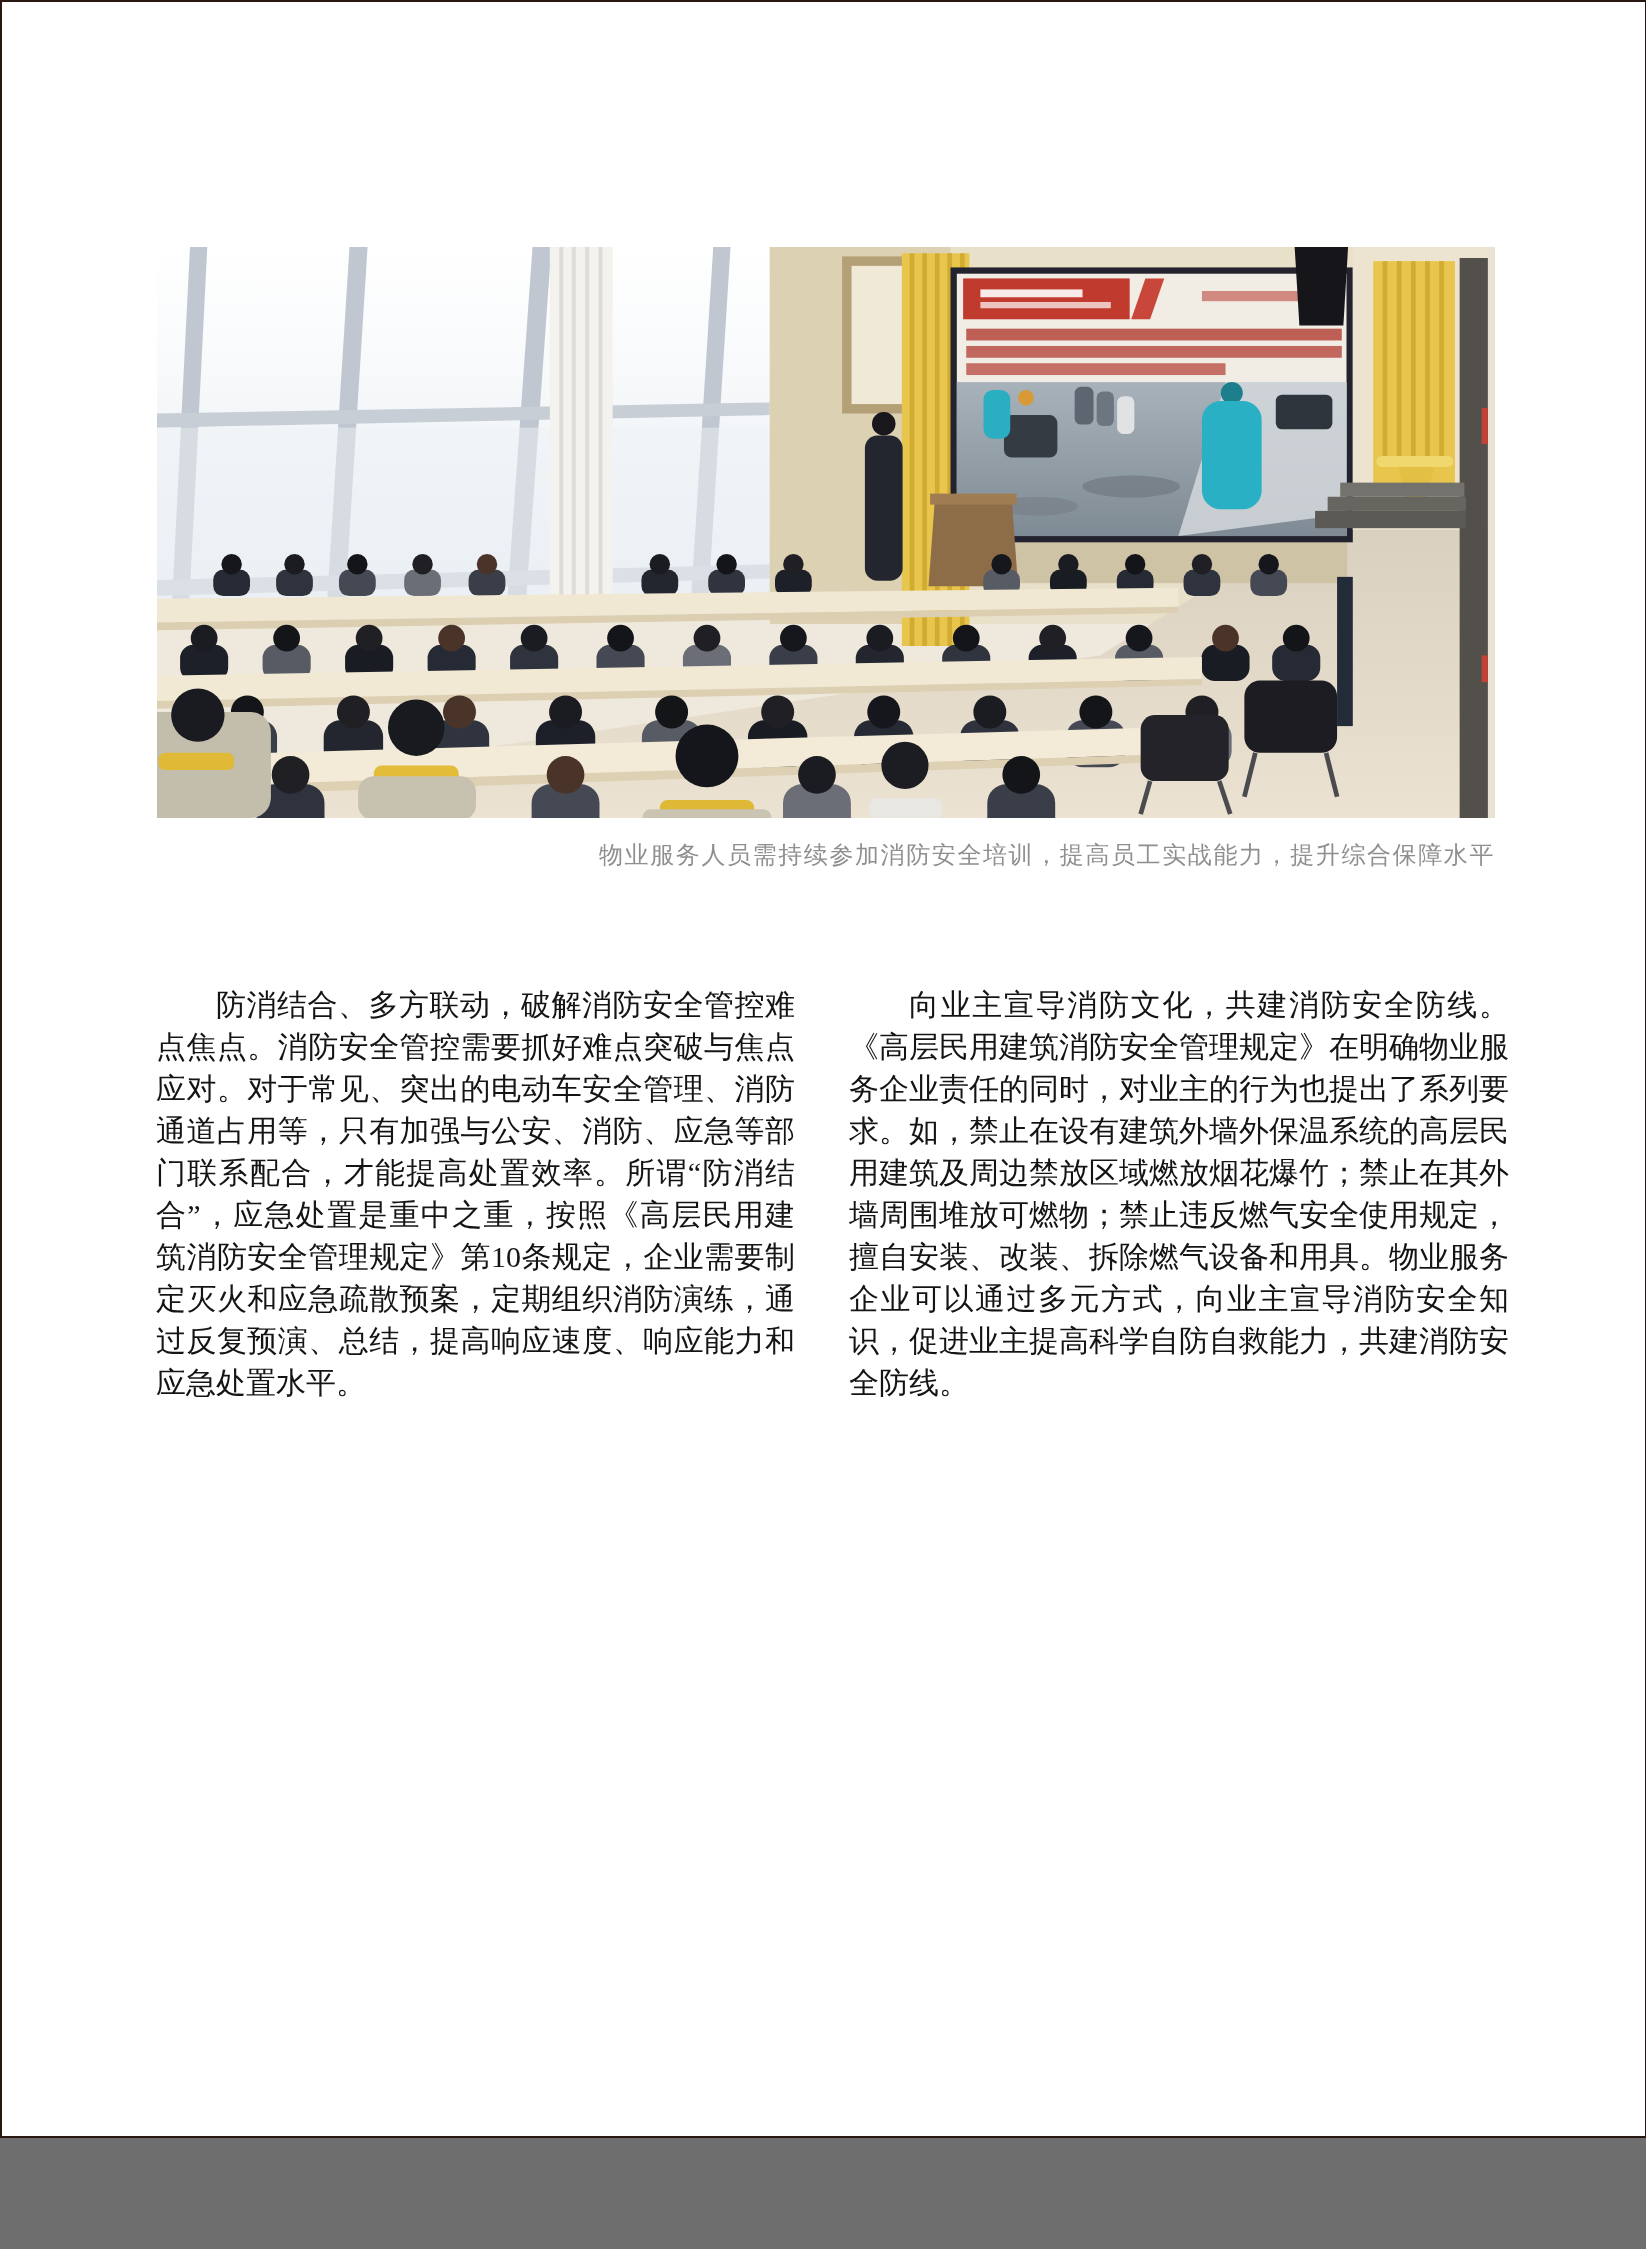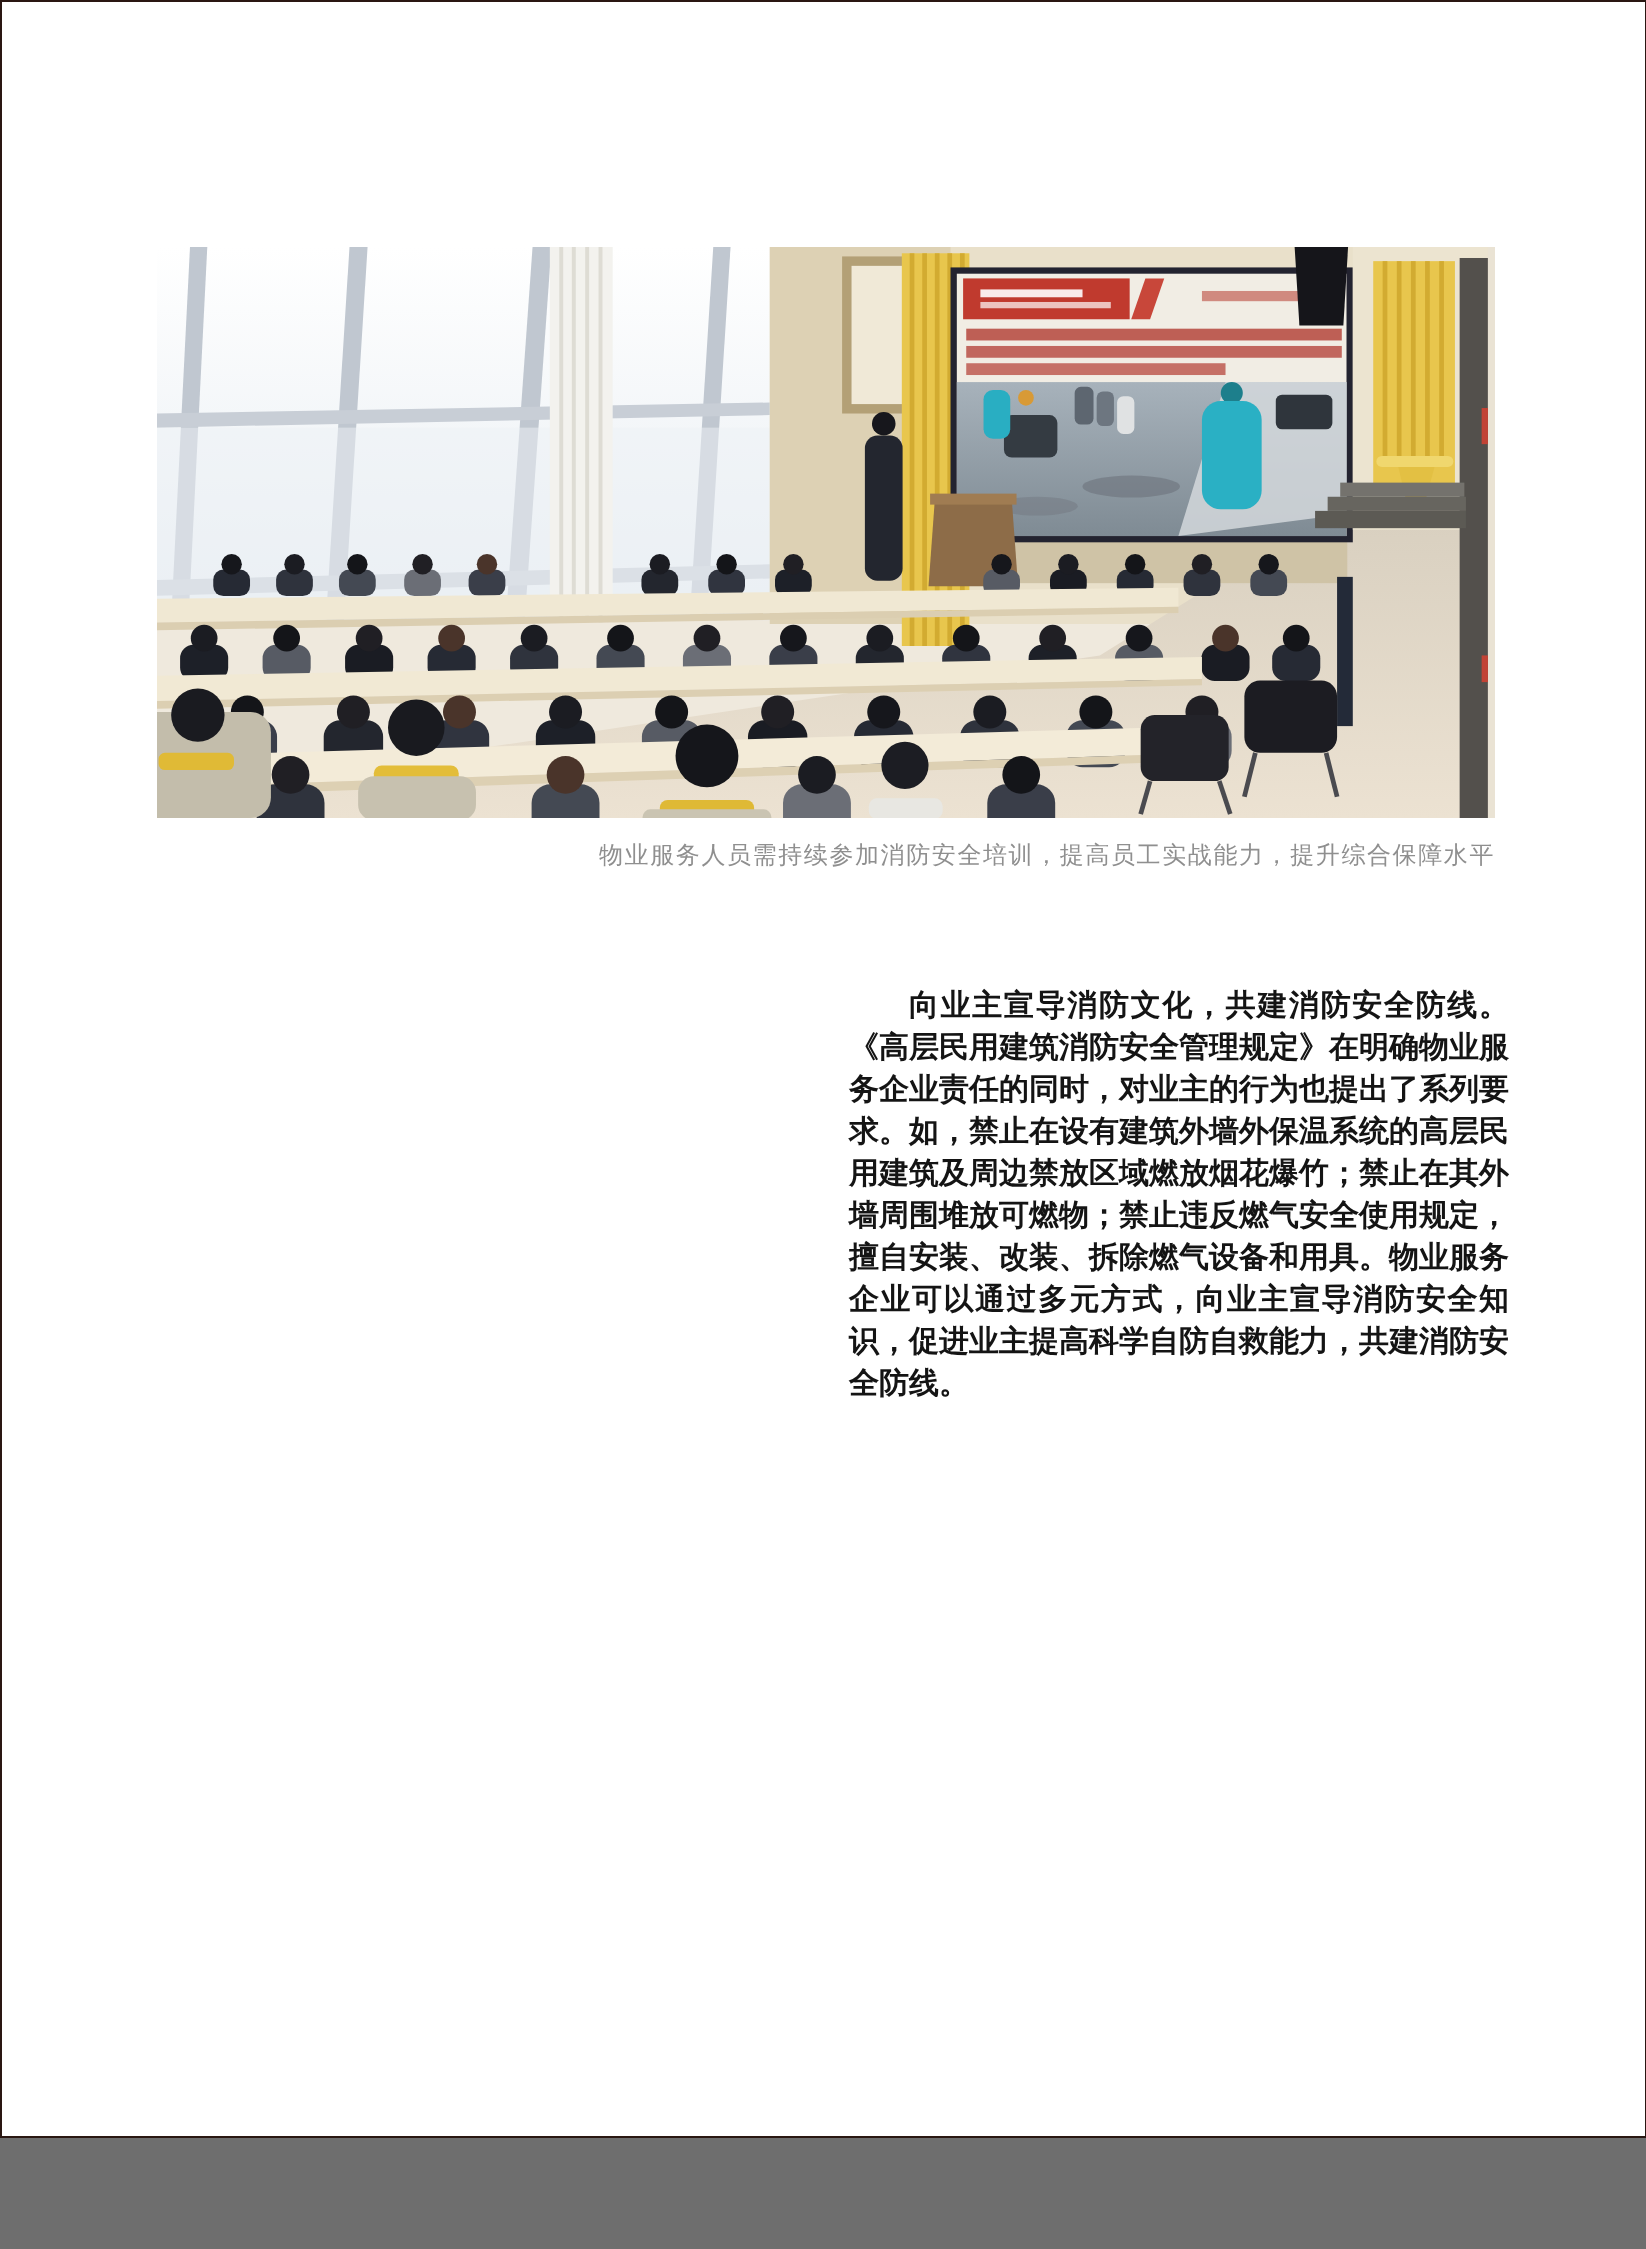--- a/index.html
+++ b/index.html
@@ -13,21 +13,21 @@
   .caption{
     position:absolute;left:155px;top:837px;width:1338px;text-align:right;
     font-family:"Liberation Sans","DejaVu Sans",sans-serif;
     font-size:24px;color:#8f8f8f;letter-spacing:1.6px;
   }
   .col{position:absolute;top:982px;font-size:30px;line-height:42px;text-align:justify;color:#141414;}
   .col p{margin:0 0 42px 0;}
   .col p.indent{text-indent:2em;}
   .col-left{left:154px;width:639px;}
   .col-right{left:847px;width:660px;}
-  .col-right p.gap-after{margin-bottom:52px;font-weight:bold;}
+  .col-right p.gap-after{margin-bottom:52px;}
   .attribution{
     margin-top:7.9px;text-align:right;color:#2b2a28;letter-spacing:0.8px;
     font-family:"Liberation Sans","DejaVu Sans",sans-serif;font-size:28px;
   }
   .attribution .sq{font-size:30px;margin-right:6.3px;color:#3a3633;}
   .page-number{
     position:absolute;top:2157px;right:85px;color:#3a3a3a;letter-spacing:1.6px;
     font-family:"Liberation Sans","DejaVu Sans",sans-serif;font-size:26px;
   }
 </style>
@@ -281,20 +281,21 @@
         <rect x="618" y="716" width="164" height="24" rx="10" fill="#cac4b2"></rect>
         <circle cx="952" cy="660" r="30" fill="#1c1d23"></circle>
         <rect x="906" y="702" width="94" height="26" rx="10" fill="#e8e7e2"></rect>
       </g>
     </svg>
   </figure>
 
   <div class="caption">物业服务人员需持续参加消防安全培训，提高员工实战能力，提升综合保障水平</div>
 
   <section class="col col-left">
+    <p class="indent">防消结合、多方联动，破解消防安全管控难点焦点。消防安全管控需要抓好难点突破与焦点应对。对于常见、突出的电动车安全管理、消防通道占用等，只有加强与公安、消防、应急等部门联系配合，才能提高处置效率。所谓“防消结合”，应急处置是重中之重，按照《高层民用建筑消防安全管理规定》第10条规定，企业需要制定灭火和应急疏散预案，定期组织消防演练，通过反复预演、总结，提高响应速度、响应能力和应急处置水平。</p>
   </section>
 
   <section class="col col-right">
     <p class="indent gap-after">向业主宣导消防文化，共建消防安全防线。《高层民用建筑消防安全管理规定》在明确物业服务企业责任的同时，对业主的行为也提出了系列要求。如，禁止在设有建筑外墙外保温系统的高层民用建筑及周边禁放区域燃放烟花爆竹；禁止在其外墙周围堆放可燃物；禁止违反燃气安全使用规定，擅自安装、改装、拆除燃气设备和用具。物业服务企业可以通过多元方式，向业主宣导消防安全知识，促进业主提高科学自防自救能力，共建消防安全防线。</p>
   </section>
 
   <div class="page-number">07/10</div>
 </div>
 
 

